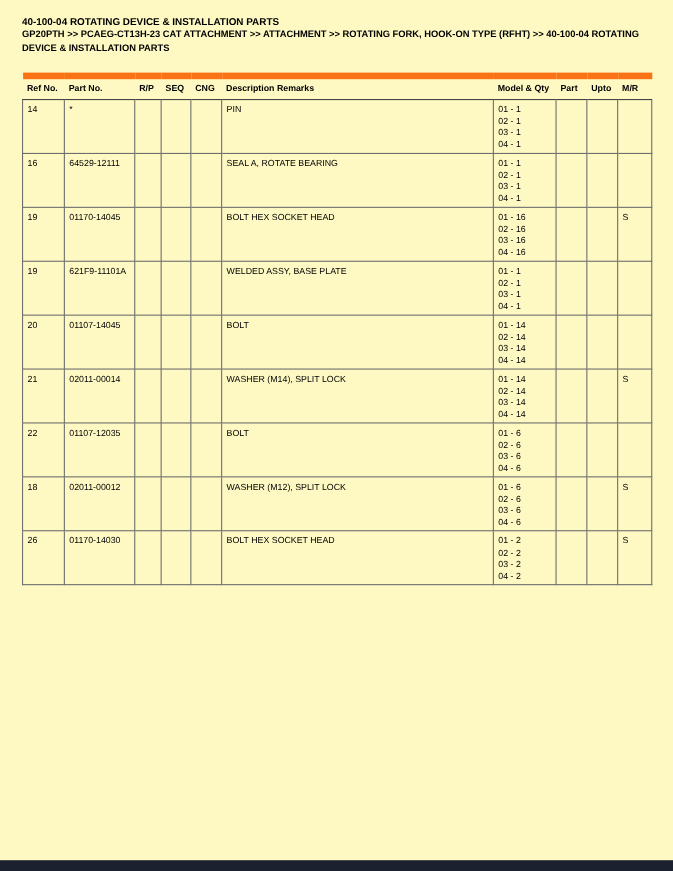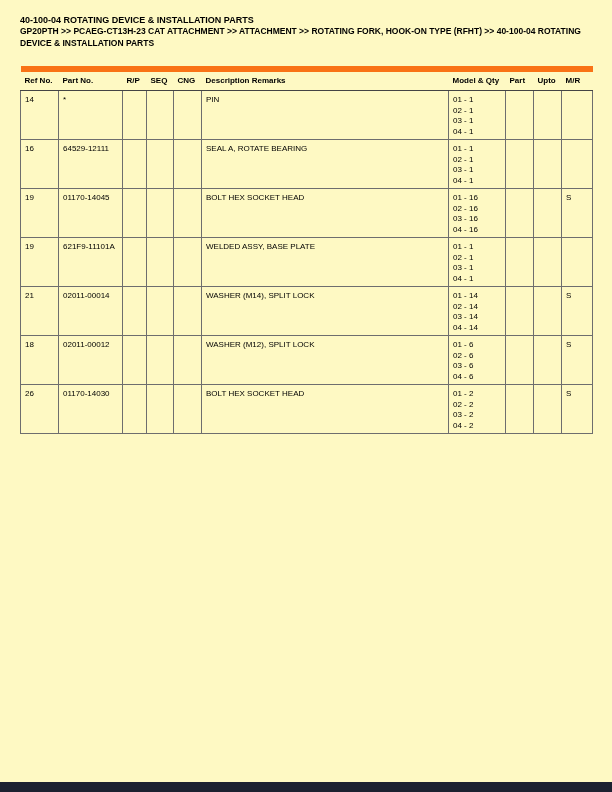--- a/index.html
+++ b/index.html
@@ -152,35 +152,65 @@
             <td>WELDED ASSY, BASE PLATE</td>
             <td>01 - 1
 02 - 1
 03 - 1
 04 - 1</td>
             <td></td>
             <td></td>
             <td></td>
           </tr>
           <tr>
+            <td>20</td>
+            <td>01107-14045</td>
+            <td></td>
+            <td></td>
+            <td></td>
+            <td>BOLT</td>
+            <td>01 - 14
+02 - 14
+03 - 14
+04 - 14</td>
+            <td></td>
+            <td></td>
+            <td></td>
+          </tr>
+          <tr>
             <td>21</td>
             <td>02011-00014</td>
             <td></td>
             <td></td>
             <td></td>
             <td>WASHER (M14), SPLIT LOCK</td>
             <td>01 - 14
 02 - 14
 03 - 14
 04 - 14</td>
             <td></td>
             <td></td>
             <td>S</td>
           </tr>
           <tr>
+            <td>22</td>
+            <td>01107-12035</td>
+            <td></td>
+            <td></td>
+            <td></td>
+            <td>BOLT</td>
+            <td>01 - 6
+02 - 6
+03 - 6
+04 - 6</td>
+            <td></td>
+            <td></td>
+            <td></td>
+          </tr>
+          <tr>
             <td>18</td>
             <td>02011-00012</td>
             <td></td>
             <td></td>
             <td></td>
             <td>WASHER (M12), SPLIT LOCK</td>
             <td>01 - 6
 02 - 6
 03 - 6
 04 - 6</td>

